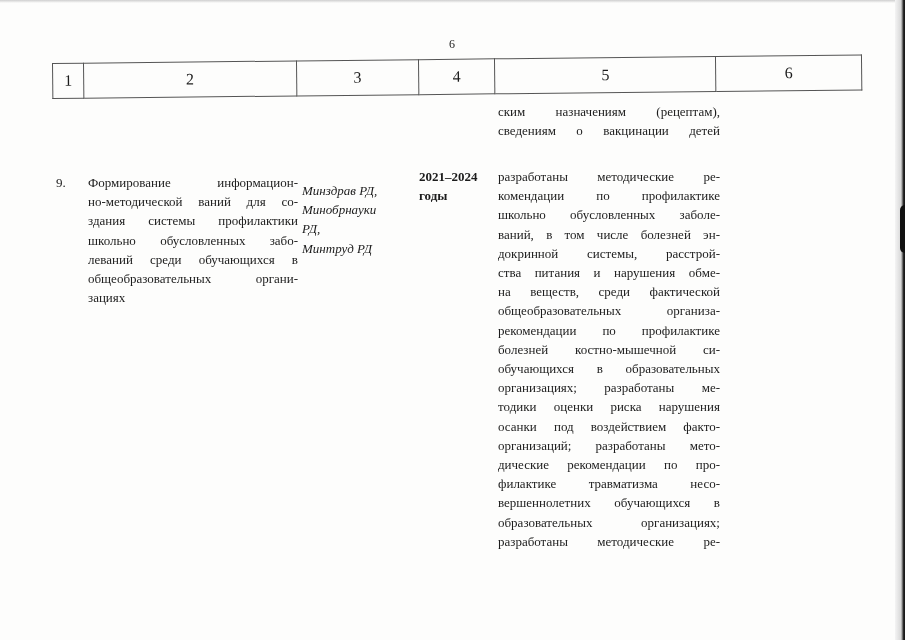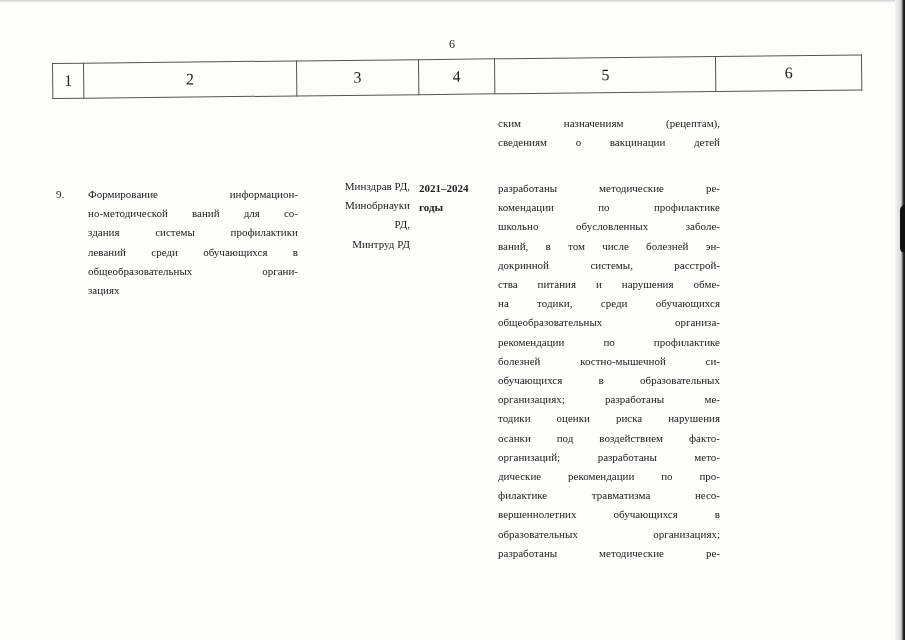--- a/index.html
+++ b/index.html
@@ -55,39 +55,39 @@
     }
     .header-table td {
       border: 1px solid #555;
       text-align: center;
       font-size: 16px;
       padding: 0;
       height: 34px;
     }
     .text-block {
       position: absolute;
-      font-size: 11px;
+      font-size: 13px;
       line-height: 19.2px;
-      margin-top: 12px;
     }
     .cont-text {
       left: 498px; top: 102px;
       width: 222px;
     }
     .row-num {
       left: 56px; top: 173px;
     }
     .row-title {
       left: 88px; top: 173px;
       width: 210px;
     }
     .row-exec {
-      left: 302px; top: 165px;
+      left: 302px; top: 181px;
       width: 108px;
-      text-align: right;
+      text-align: left;
+      font-style: italic;
     }
     .row-period {
       left: 419px; top: 167px;
       width: 78px;
       text-align: left;
       font-weight: bold;
     }
     .row-result {
       left: 498px; top: 167px;
       width: 222px;
@@ -126,20 +126,21 @@
     <span class="line j">ским назначениям (рецептам),</span>
     <span class="line j">сведениям о вакцинации детей</span>
   </div>
 
   <div class="text-block row-num">9.</div>
 
   <div class="text-block row-title">
     <span class="line j">Формирование информацион-</span>
     <span class="line j">но-методической ваний для со-</span>
     <span class="line j">здания системы профилактики</span>
+    <span class="line j">школьно обусловленных забо-</span>
     <span class="line j">леваний среди обучающихся в</span>
     <span class="line j">общеобразовательных органи-</span>
     <span class="line">зациях</span>
   </div>
 
   <div class="text-block row-exec">
     <span class="line">Минздрав РД,</span>
     <span class="line">Минобрнауки</span>
     <span class="line">РД,</span>
     <span class="line">Минтруд РД</span>
@@ -150,21 +151,21 @@
     <span class="line">годы</span>
   </div>
 
   <div class="text-block row-result">
     <span class="line j">разработаны методические ре-</span>
     <span class="line j">комендации по профилактике</span>
     <span class="line j">школьно обусловленных заболе-</span>
     <span class="line j">ваний, в том числе болезней эн-</span>
     <span class="line j">докринной системы, расстрой-</span>
     <span class="line j">ства питания и нарушения обме-</span>
-    <span class="line j">на тодики, среди обучающихся</span>
+    <span class="line j">на веществ, среди фактической</span>
     <span class="line j">общеобразовательных организа-</span>
     <span class="line j">рекомендации по профилактике</span>
     <span class="line j">болезней костно-мышечной си-</span>
     <span class="line j">обучающихся в образовательных</span>
     <span class="line j">организациях; разработаны ме-</span>
     <span class="line j">тодики оценки риска нарушения</span>
     <span class="line j">осанки под воздействием факто-</span>
     <span class="line j">организаций; разработаны мето-</span>
     <span class="line j">дические рекомендации по про-</span>
     <span class="line j">филактике травматизма несо-</span>

